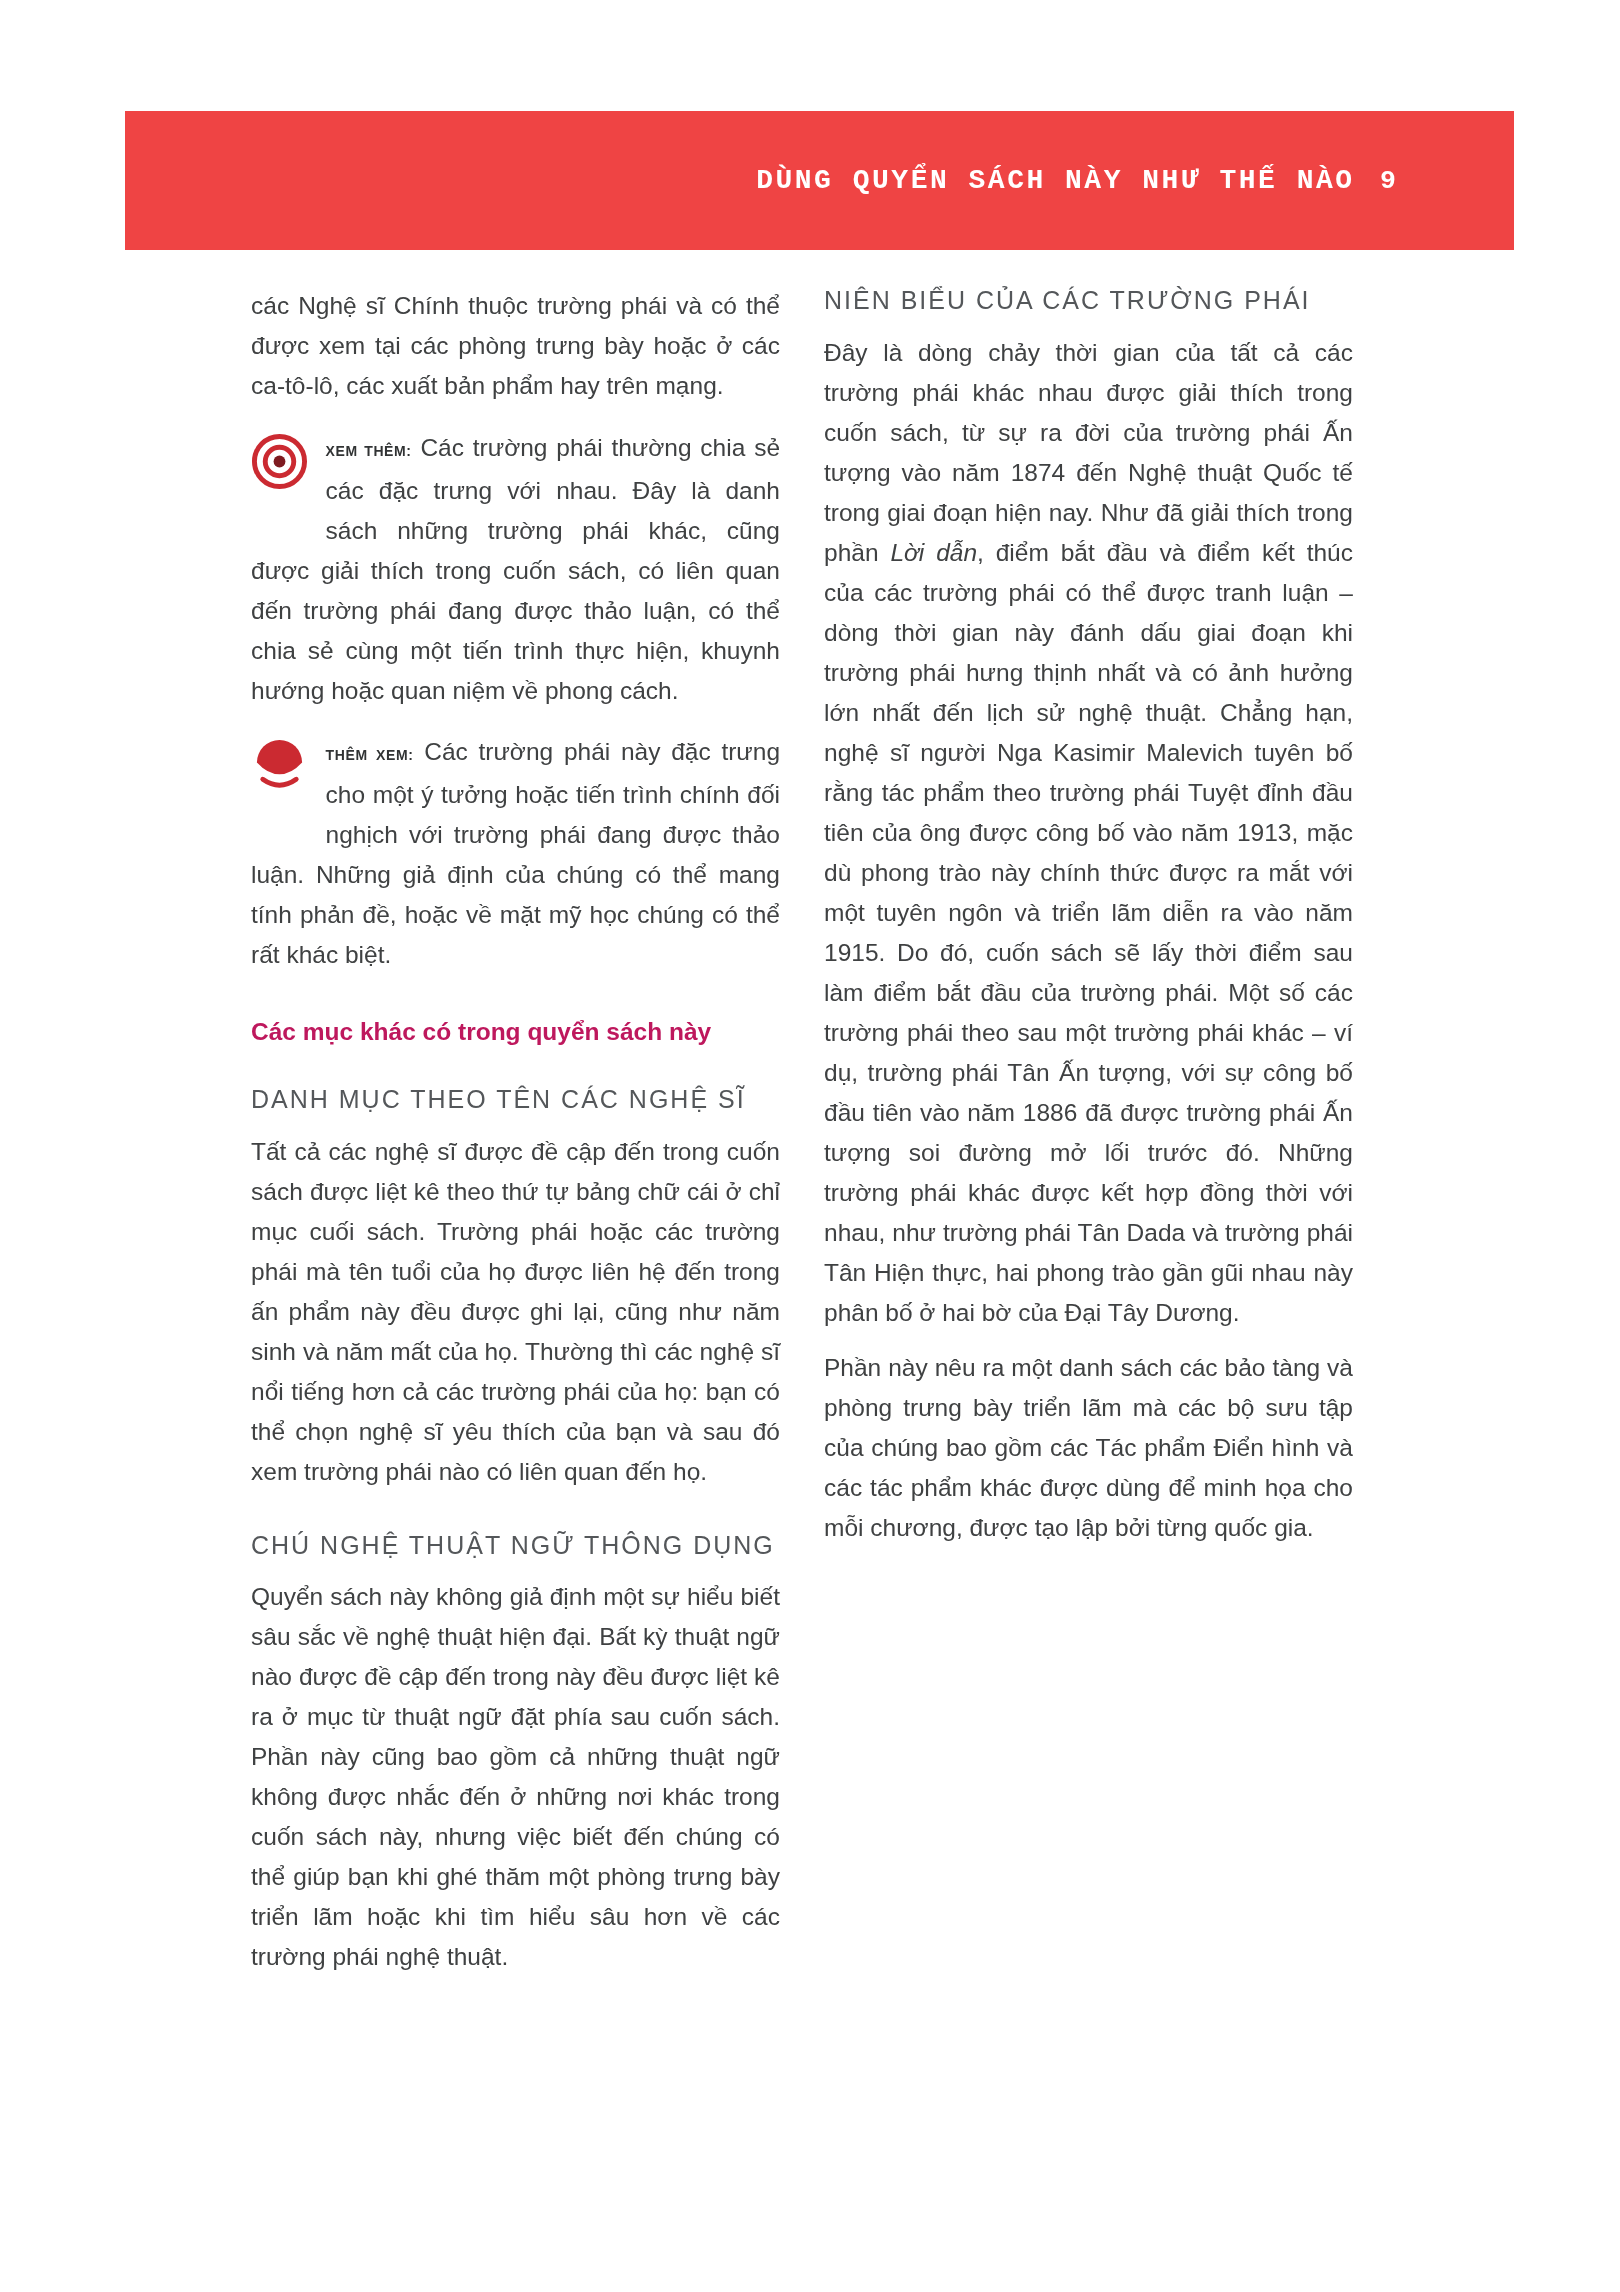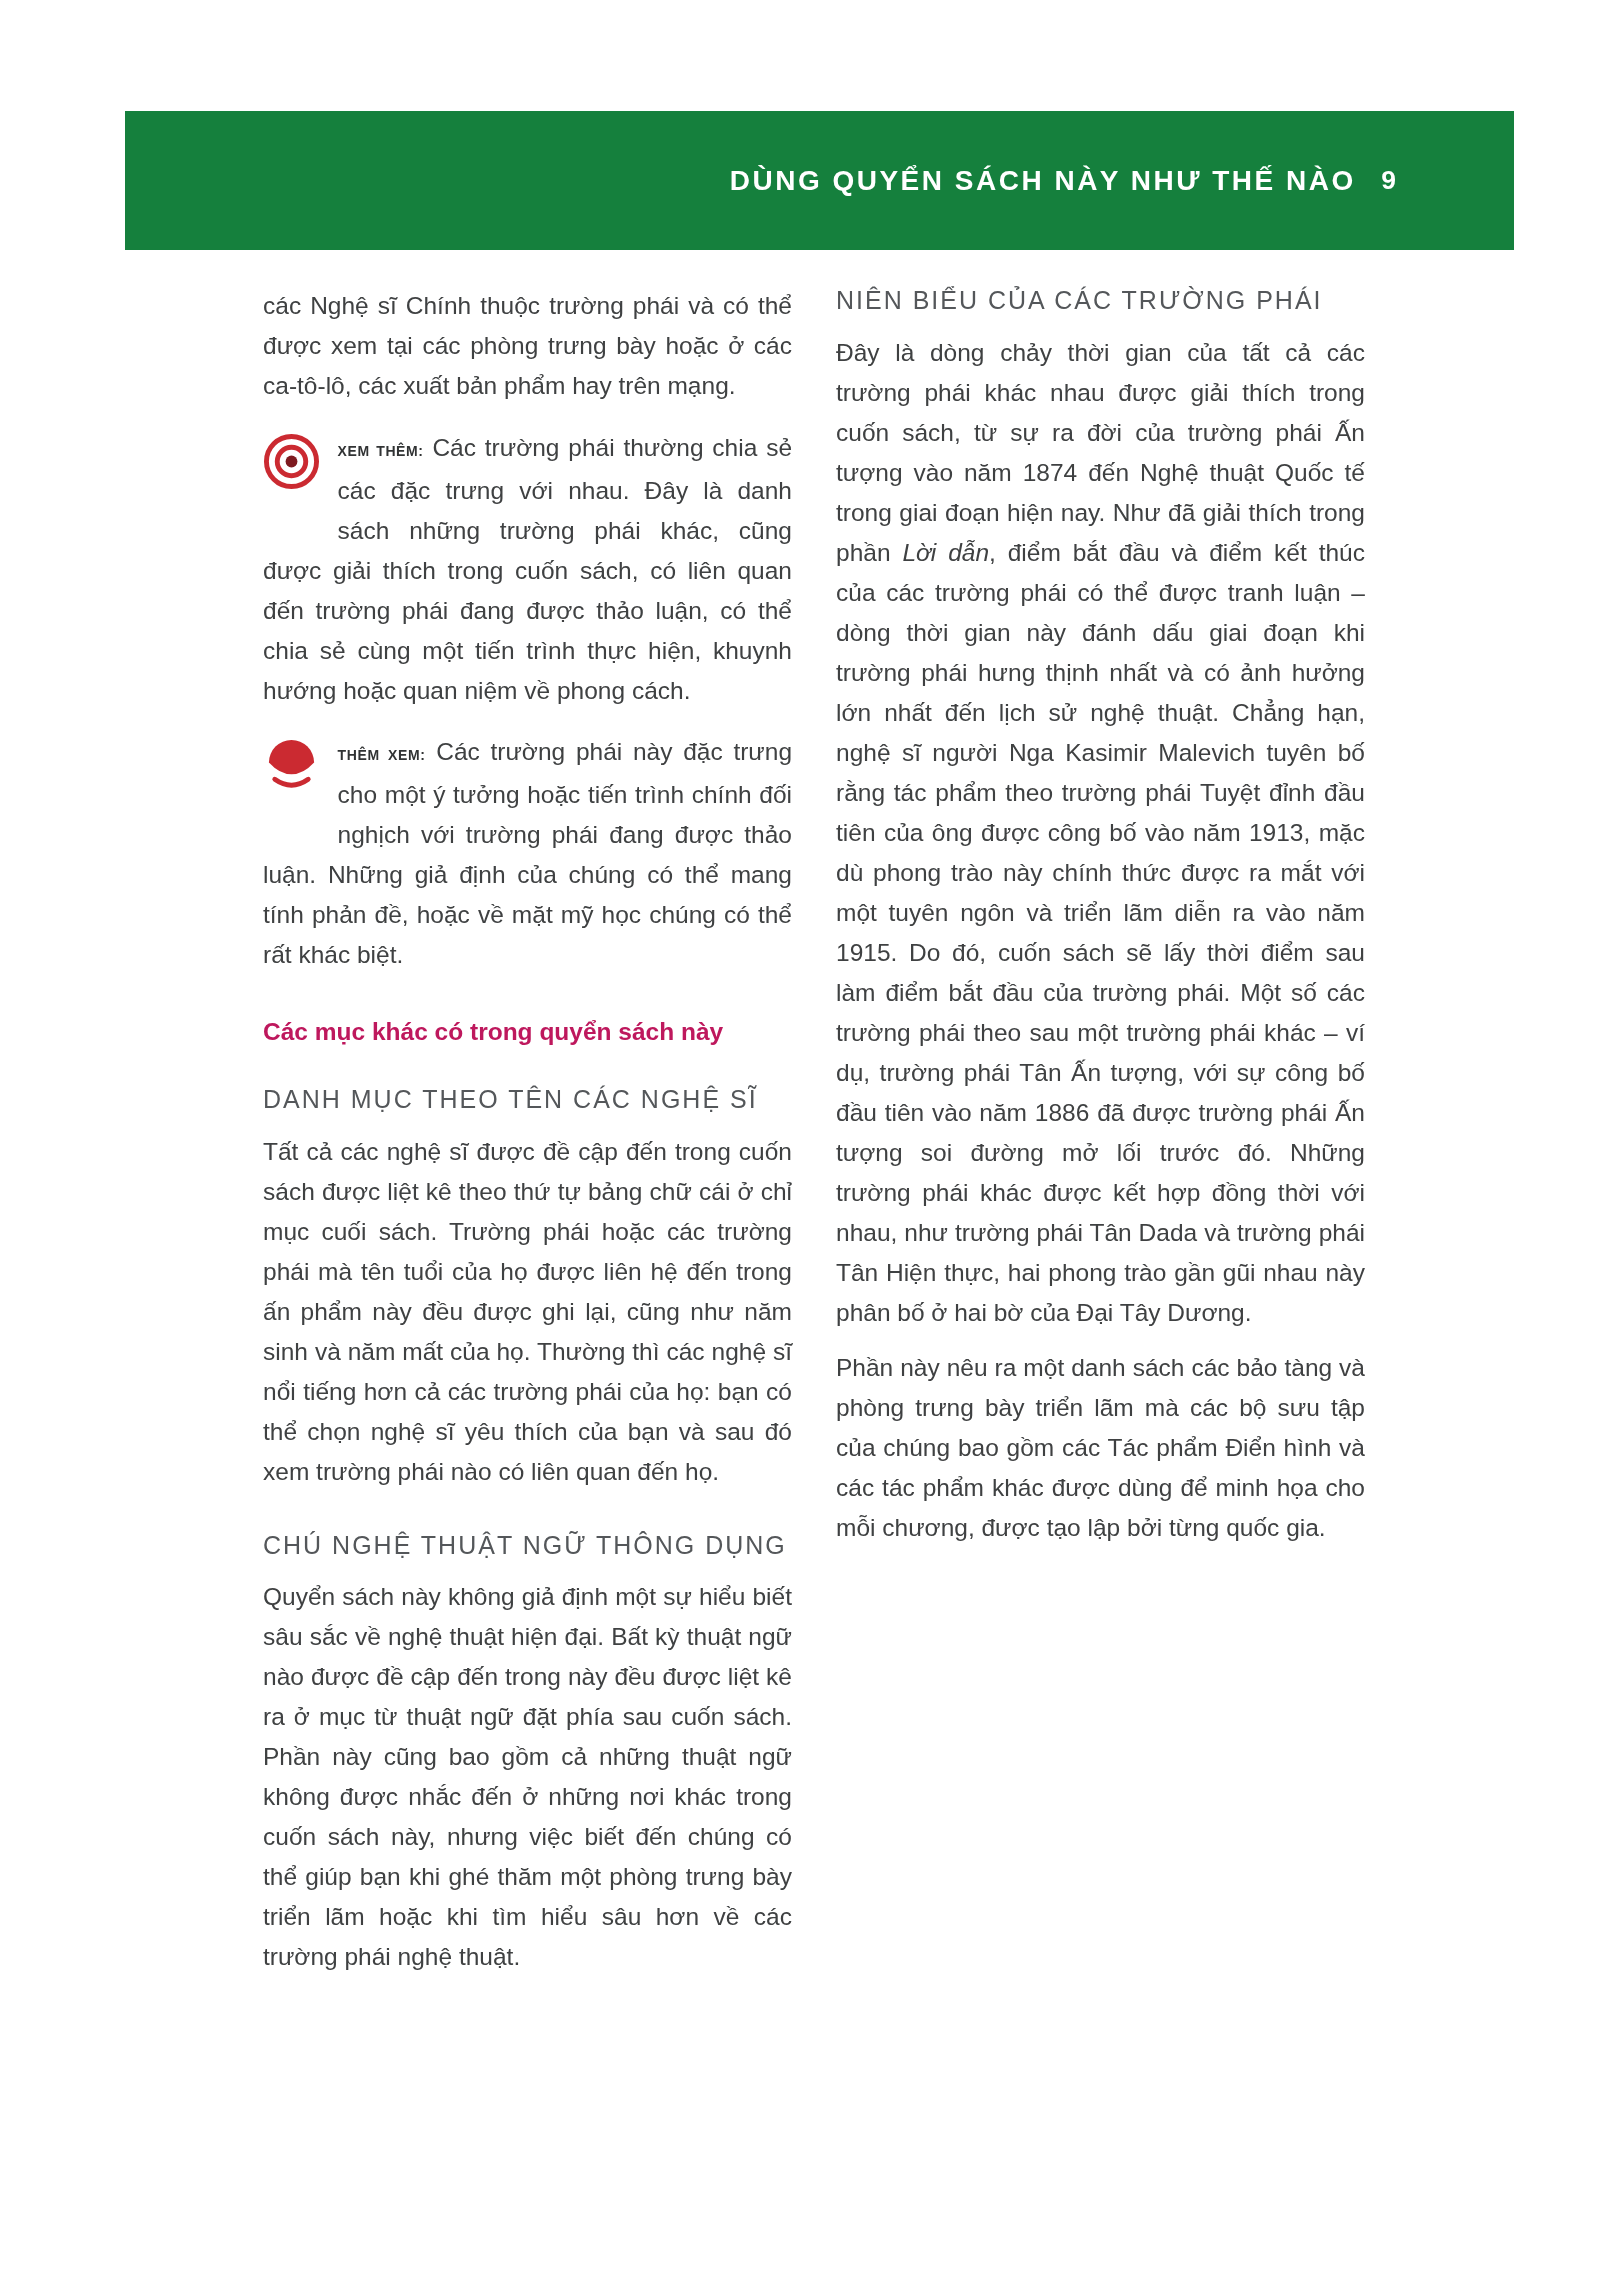--- a/index.html
+++ b/index.html
@@ -37,21 +37,21 @@
     white-space: nowrap;
   }
   .runhead-page {
     font-size: 26.5px;
     font-weight: 700;
   }
 
   
   .columns {
     position: absolute;
-    left: 263px;
+    left: 251px;
     top: 286px;
     width: 1117px;
     display: flex;
     gap: 44px;
   }
   .col { width: 529px; }
   .col > :first-child { margin-top: 0 !important; }
 
   .body-text {
     font-size: 24.5px;
@@ -96,21 +96,21 @@
     color: #313334;
   }
 
   .italic { font-style: italic; }
 </style>
 </head>
 <body>
 
 <div class="page">
 
-  <header class="runhead" style="background: #15803d; color: rgb(255, 255, 255);">
+  <header class="runhead" style="background: #ef4444; color: rgb(255, 255, 255); font-family: Liberation Mono, monospace;">
     <span class="runhead-title">DÙNG QUYỂN SÁCH NÀY NHƯ THẾ NÀO</span>
     <span class="runhead-page">9</span>
   </header>
 
   <main class="columns">
 
     <section class="col">
 
       <p class="body-text">các Nghệ sĩ Chính thuộc trường phái và có thể được xem tại các phòng trưng bày hoặc ở các ca-tô-lô, các xuất bản phẩm hay trên mạng.</p>
 

